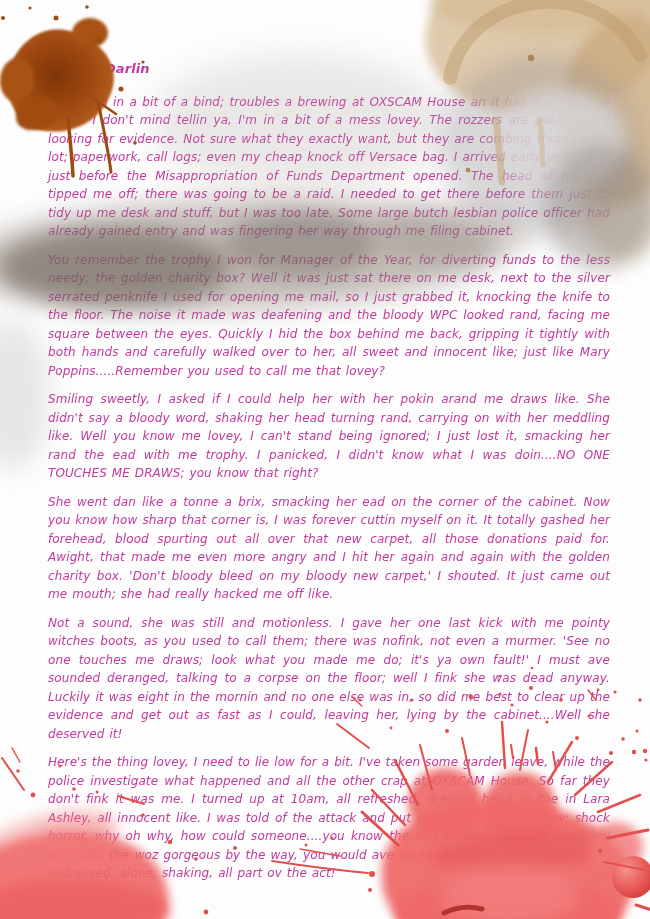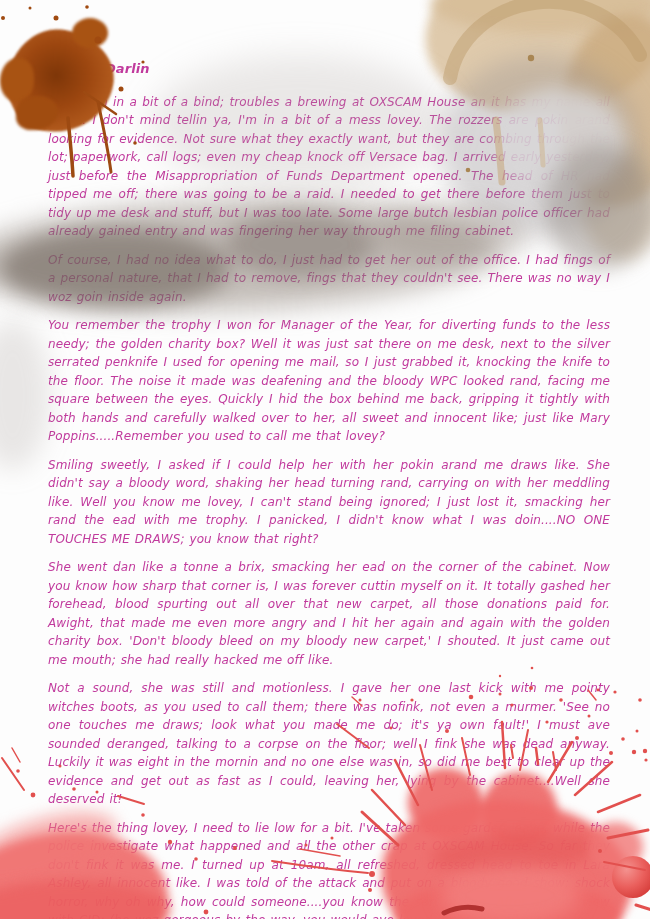--- a/index.html
+++ b/index.html
@@ -37,21 +37,20 @@
   }
 </style>
 </head>
 <body>
 
 <div class="page">
 
   <div class="letter">
     <h1>Awight Darlin</h1>
     <p>It's V; I'm in a bit of a bind; troubles a brewing at OXSCAM House an it has my name all ovr it. I don't mind tellin ya, I'm in a bit of a mess lovey. The rozzers are pokin arand looking for evidence. Not sure what they exactly want, but they are combing through the lot; paperwork, call logs; even my cheap knock off Versace bag.  I arrived early yesterday, just before the Misappropriation of Funds Department opened. The head of HR had tipped me off; there was going to be a raid. I needed to get there before them just to tidy up me desk and stuff, but I was too late. Some large butch lesbian police officer had already gained entry and was fingering her way through me filing cabinet.</p>
-    <p>Of course, I had no idea what to do, I just had to get her out of the office. I had fings of a personal nature, that I had to remove, fings that they couldn't see. There was no way I woz goin inside again.</p>
     <p>You remember the trophy I won for Manager of the Year, for diverting funds to the less needy; the golden charity box? Well it was just sat there on me desk, next to the silver serrated penknife I used for opening me mail, so I just grabbed it, knocking the knife to the floor. The noise it made was deafening and the bloody WPC looked rand, facing me square between the eyes. Quickly I hid the box behind me back, gripping it tightly with both hands and carefully walked over to her, all sweet and innocent like; just like Mary Poppins.....Remember you used to call me that lovey?</p>
     <p>Smiling sweetly, I asked if I could help her with her pokin arand me draws like. She didn't say a bloody word, shaking her head turning rand, carrying on with her meddling like. Well you know me lovey, I can't stand being ignored; I just lost it, smacking her rand the ead with me trophy. I panicked, I didn't know what I was doin....NO ONE TOUCHES ME DRAWS; you know that right?</p>
     <p>She went dan like a tonne a brix, smacking her ead on the corner of the cabinet. Now you know how sharp that corner is, I was forever cuttin myself on it. It totally gashed her forehead, blood spurting out all over that new carpet, all those donations paid for. Awight, that made me even more angry and I hit her again and again with the golden charity box. 'Don't bloody bleed on my bloody new carpet,' I shouted. It just came out me mouth; she had really hacked me off like.</p>
     <p>Not a sound, she was still and motionless. I gave her one last kick with me pointy witches boots, as you used to call them; there was nofink, not even a murmer. 'See no one touches me draws; look what you made me do; it's ya own fault!' I must ave sounded deranged, talking to a corpse on the floor; well I fink she was dead anyway. Luckily it was eight in the mornin and no one else was in, so did me best to clear up the evidence and get out as fast as I could, leaving her, lying by the cabinet....Well she deserved it!</p>
     <p>Here's the thing lovey, I need to lie low for a bit. I've taken some garden leave, while the police investigate what happened and all the other crap at OXSCAM House. So far they don't fink it was me. I turned up at 10am, all refreshed, dressed head to toe in Lara Ashley, all innocent like. I was told of the attack and put on a bloody good show; shock horror, why oh why, how could someone....you know the sort of fing. After an interview with CID; (he woz gorgeous by the way, you would ave loved im.) I was allowed to leave, distressed, alone, shaking, all part ov the act!</p>
 
   </div>
 
   <div class="stains">
 

